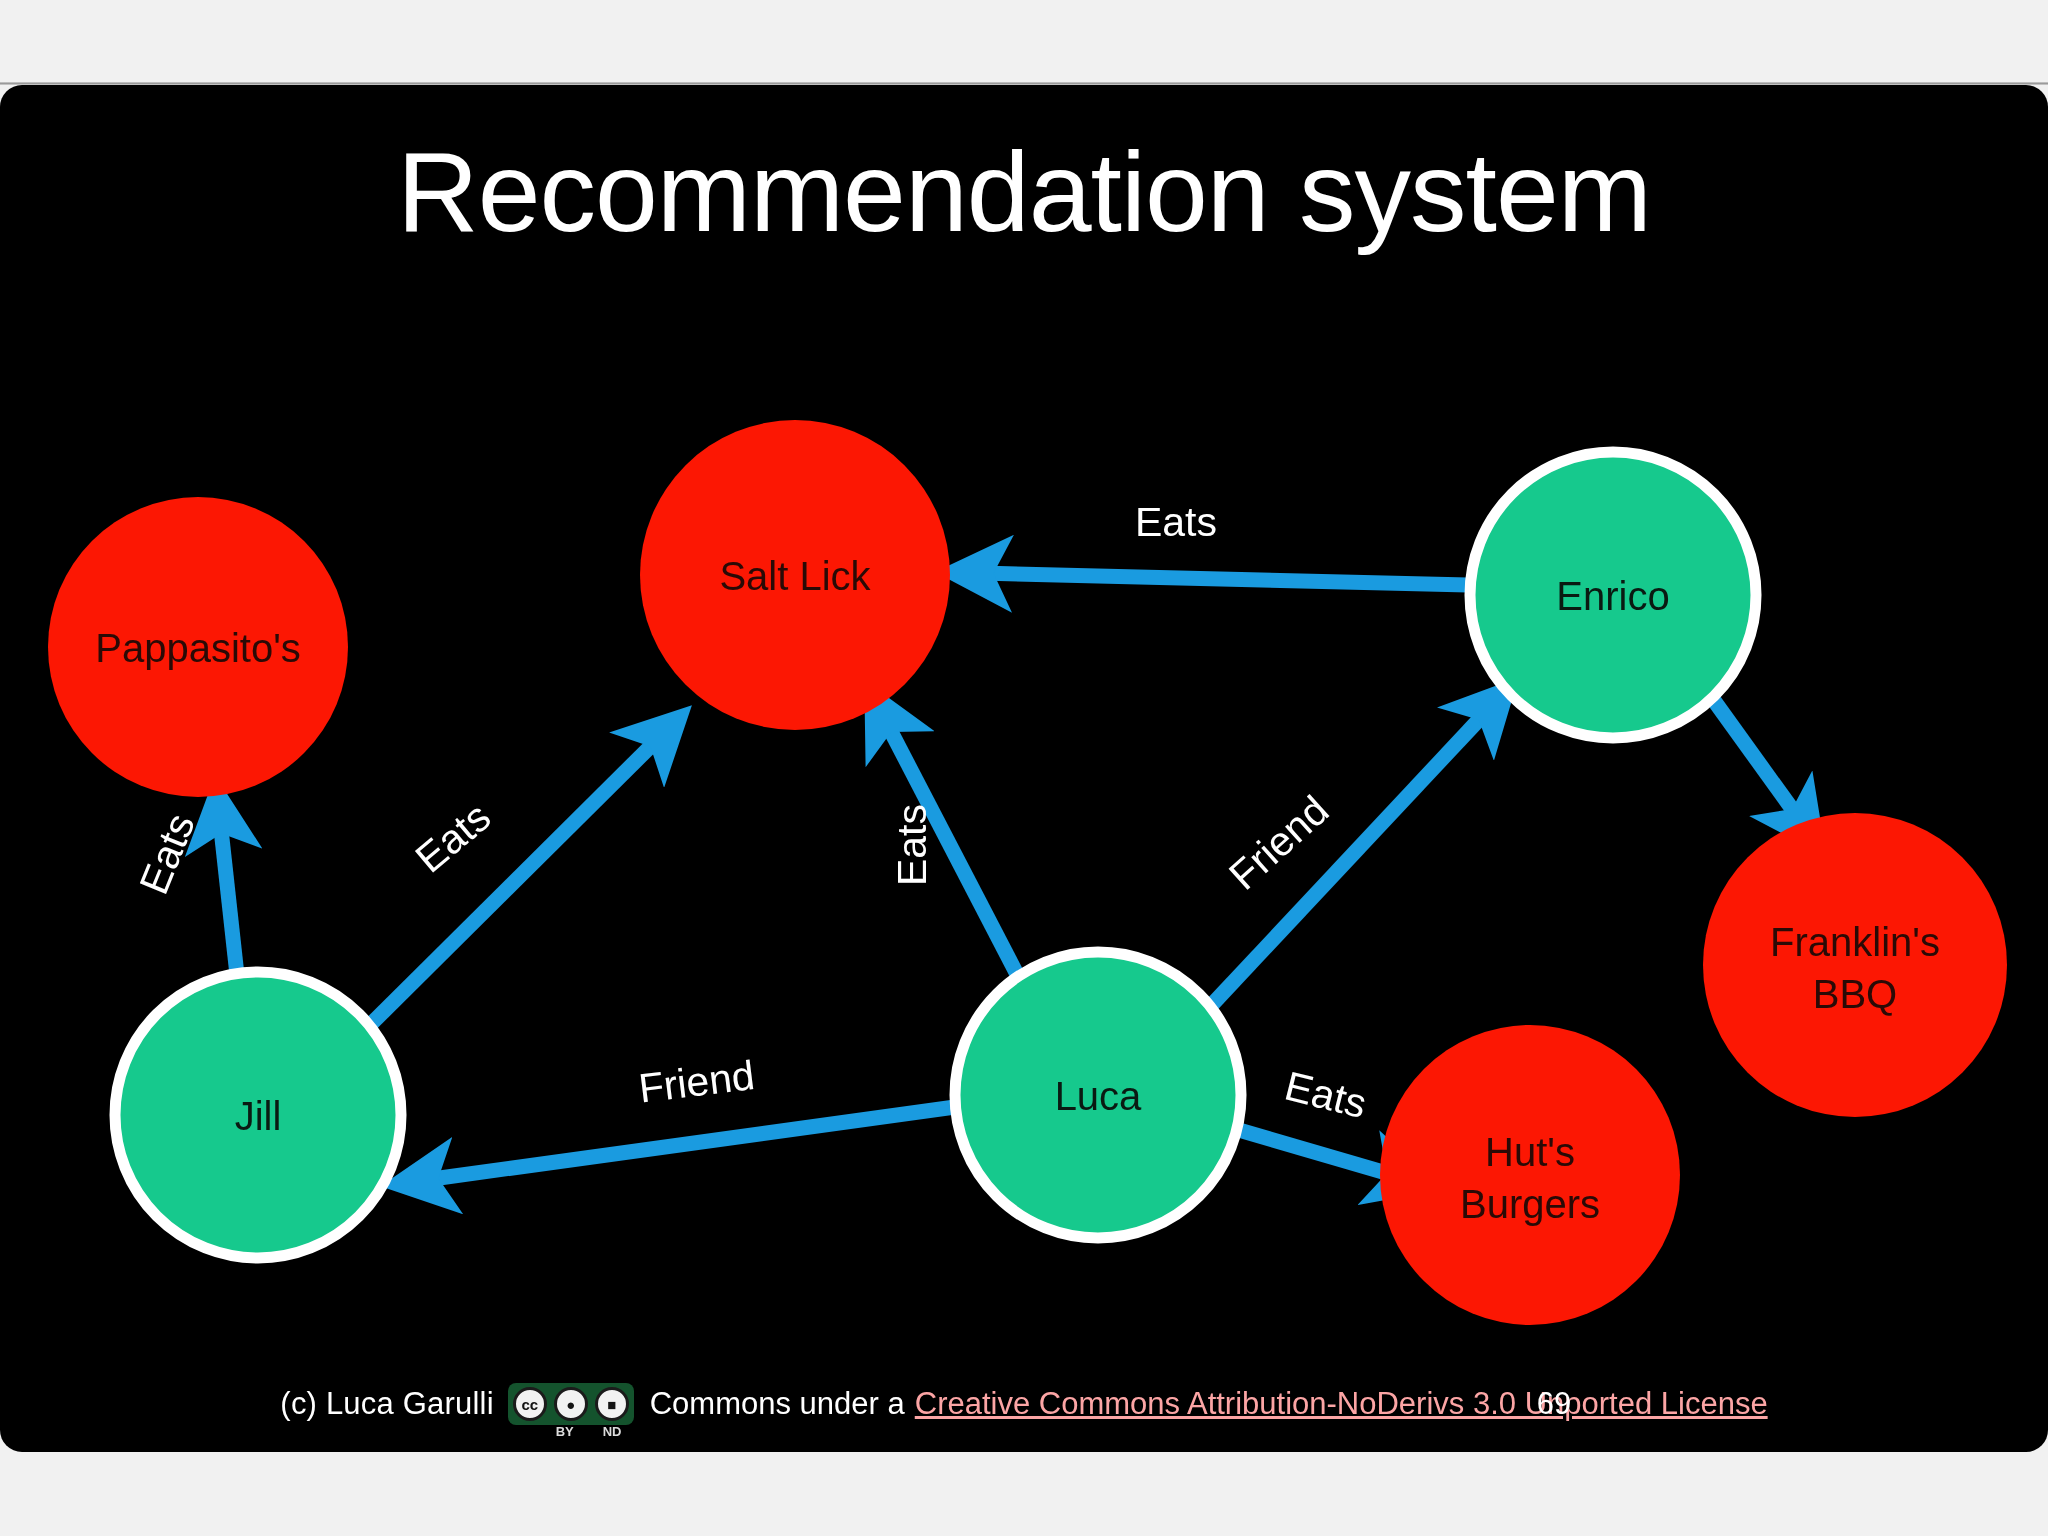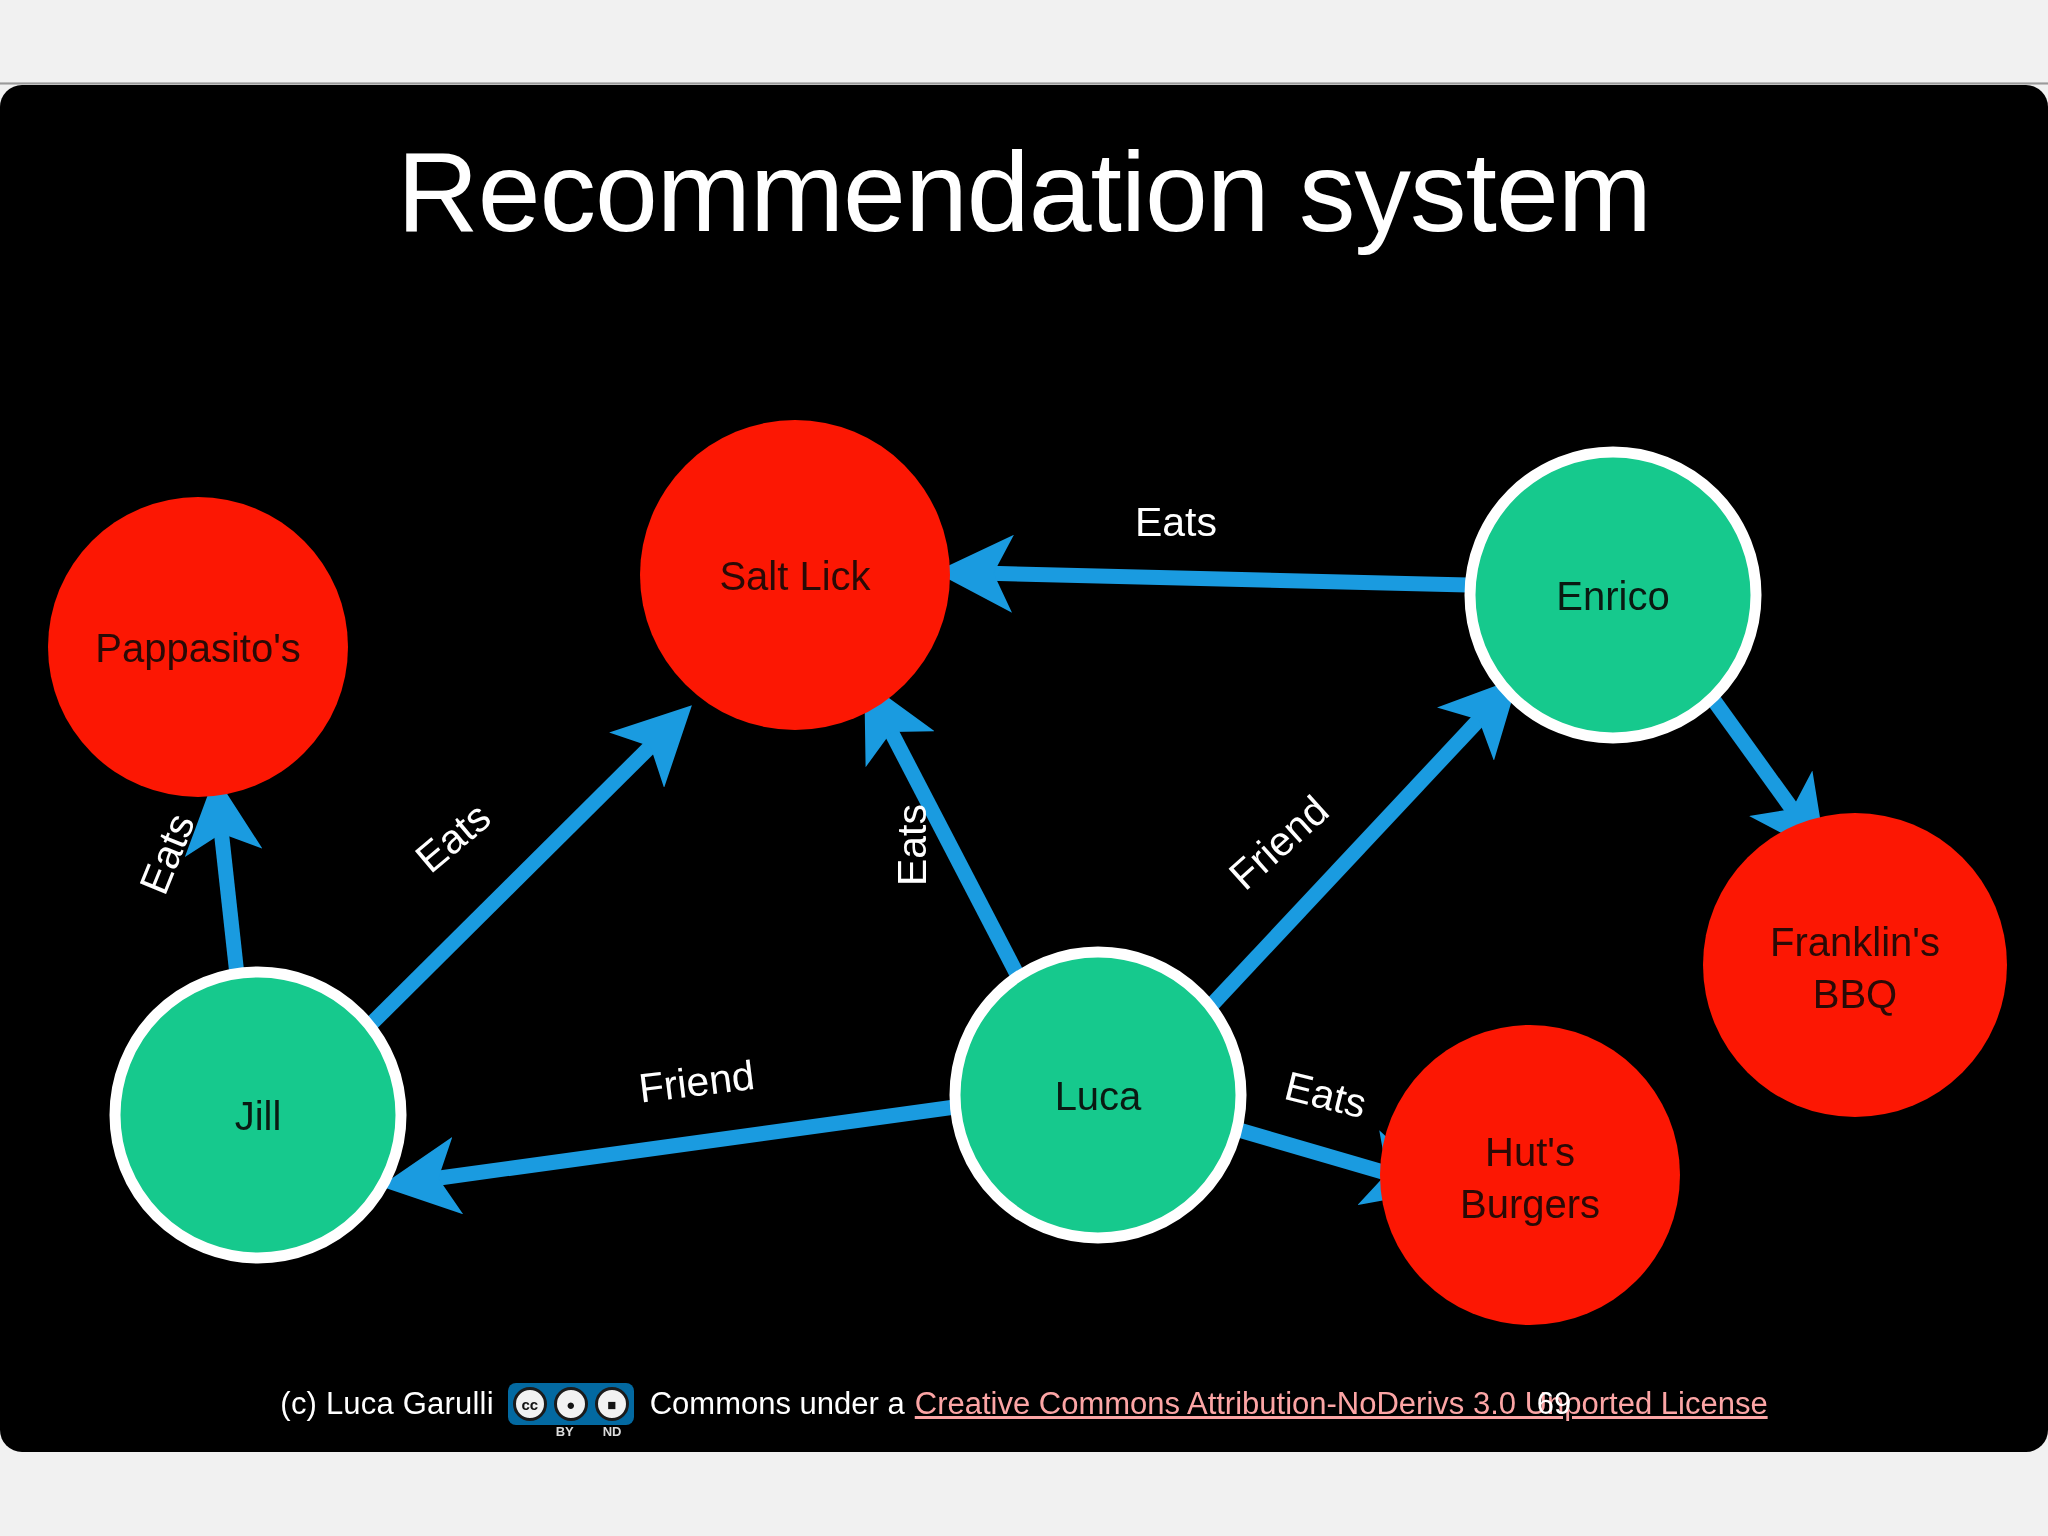--- a/index.html
+++ b/index.html
@@ -61,21 +61,21 @@
   .footer{
     position:absolute;left:0;bottom:18px;width:2048px;height:60px;
     display:flex;align-items:center;justify-content:center;gap:0;
     color:#ffffff;
     font-size:31px;
     white-space:nowrap;
   }
   .footer-author{margin-right:14px;letter-spacing:.2px;}
   .cc-badge{
     display:inline-flex;align-items:center;
-    background:#0369a1;
+    background:#14532d;
     border-radius:8px;
     height:42px;padding:0 5px;gap:7px;
     margin-right:16px;
     position:relative;
   }
   .cc-circle{
     width:34px;height:34px;border-radius:50%;
     background:#f2f2f2;border:3px solid #1b1b1b;
     display:flex;align-items:center;justify-content:center;
     font-size:15px;font-weight:bold;color:#141414;

